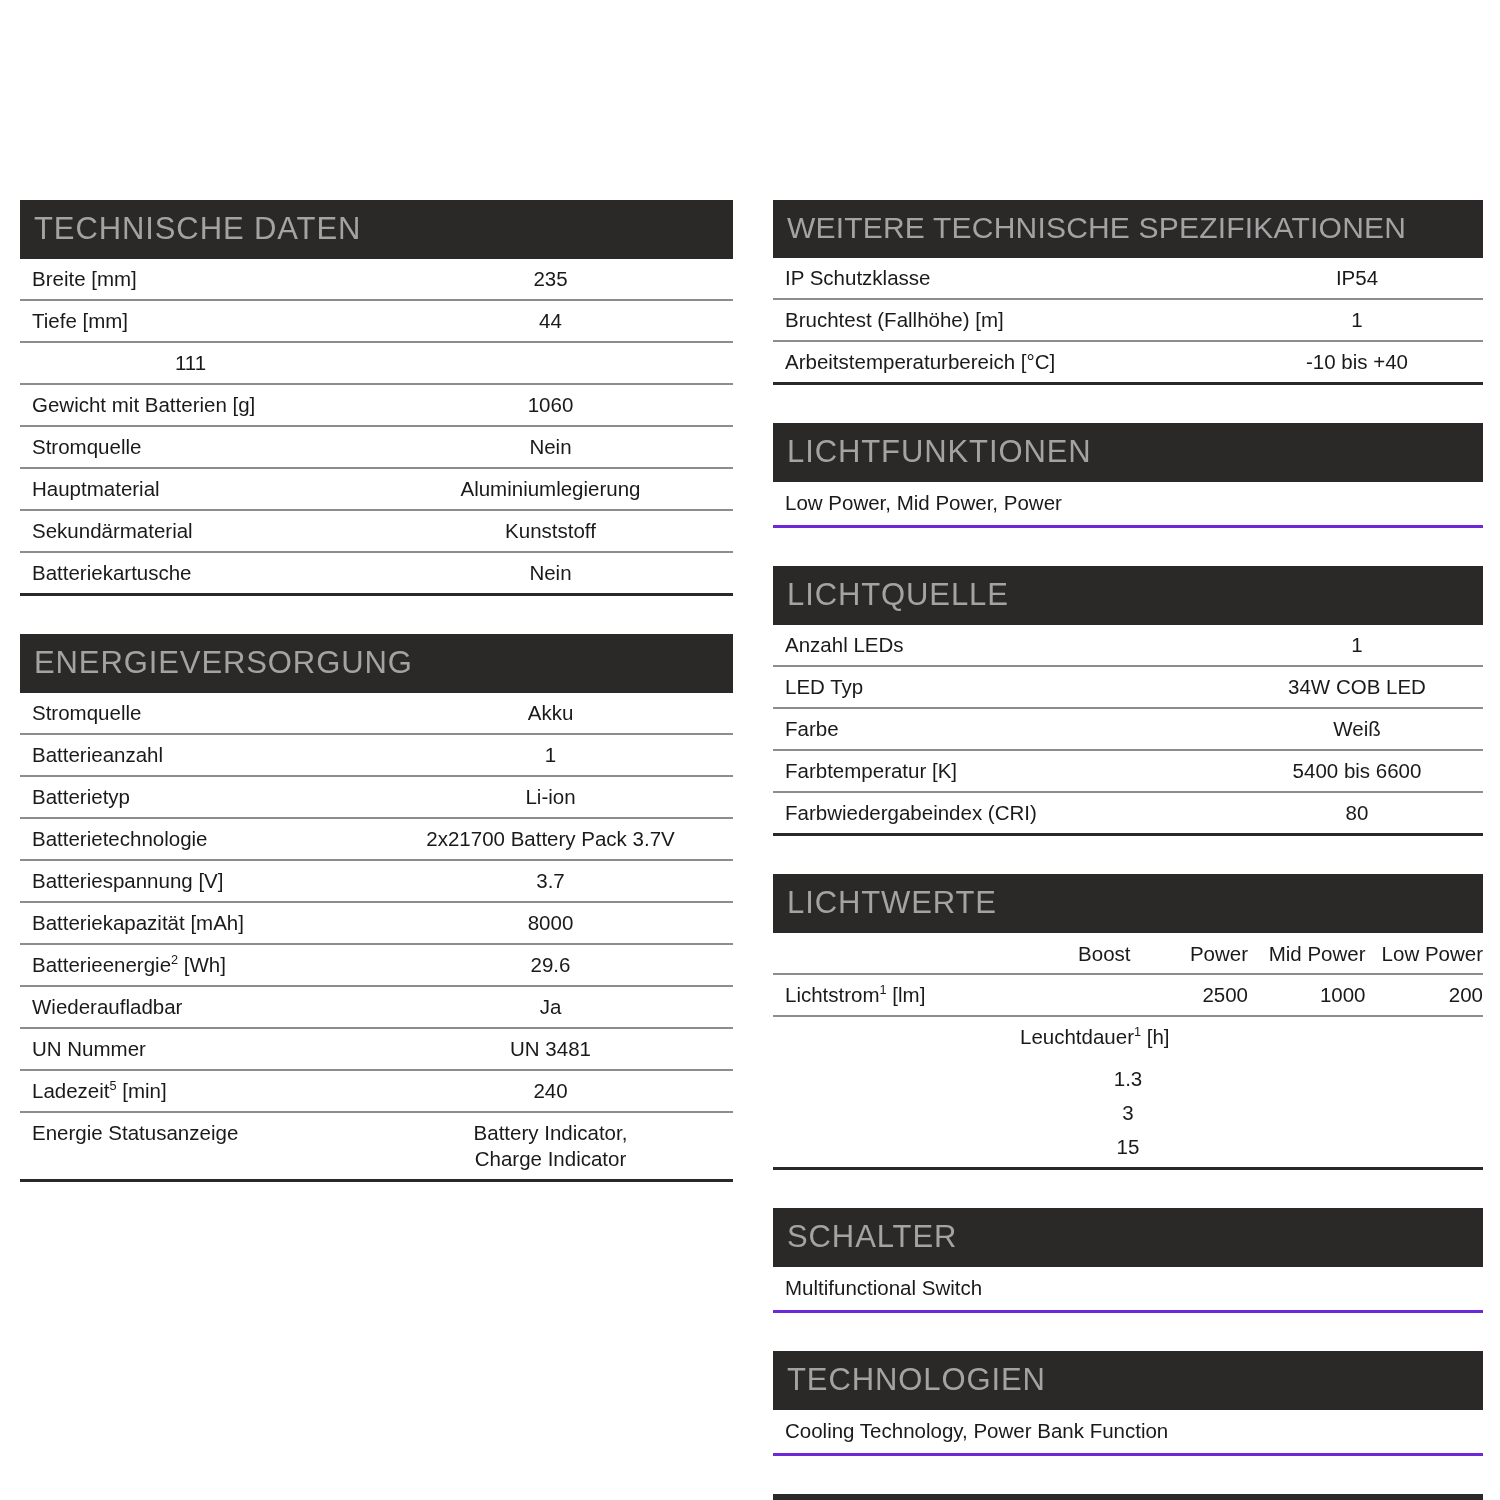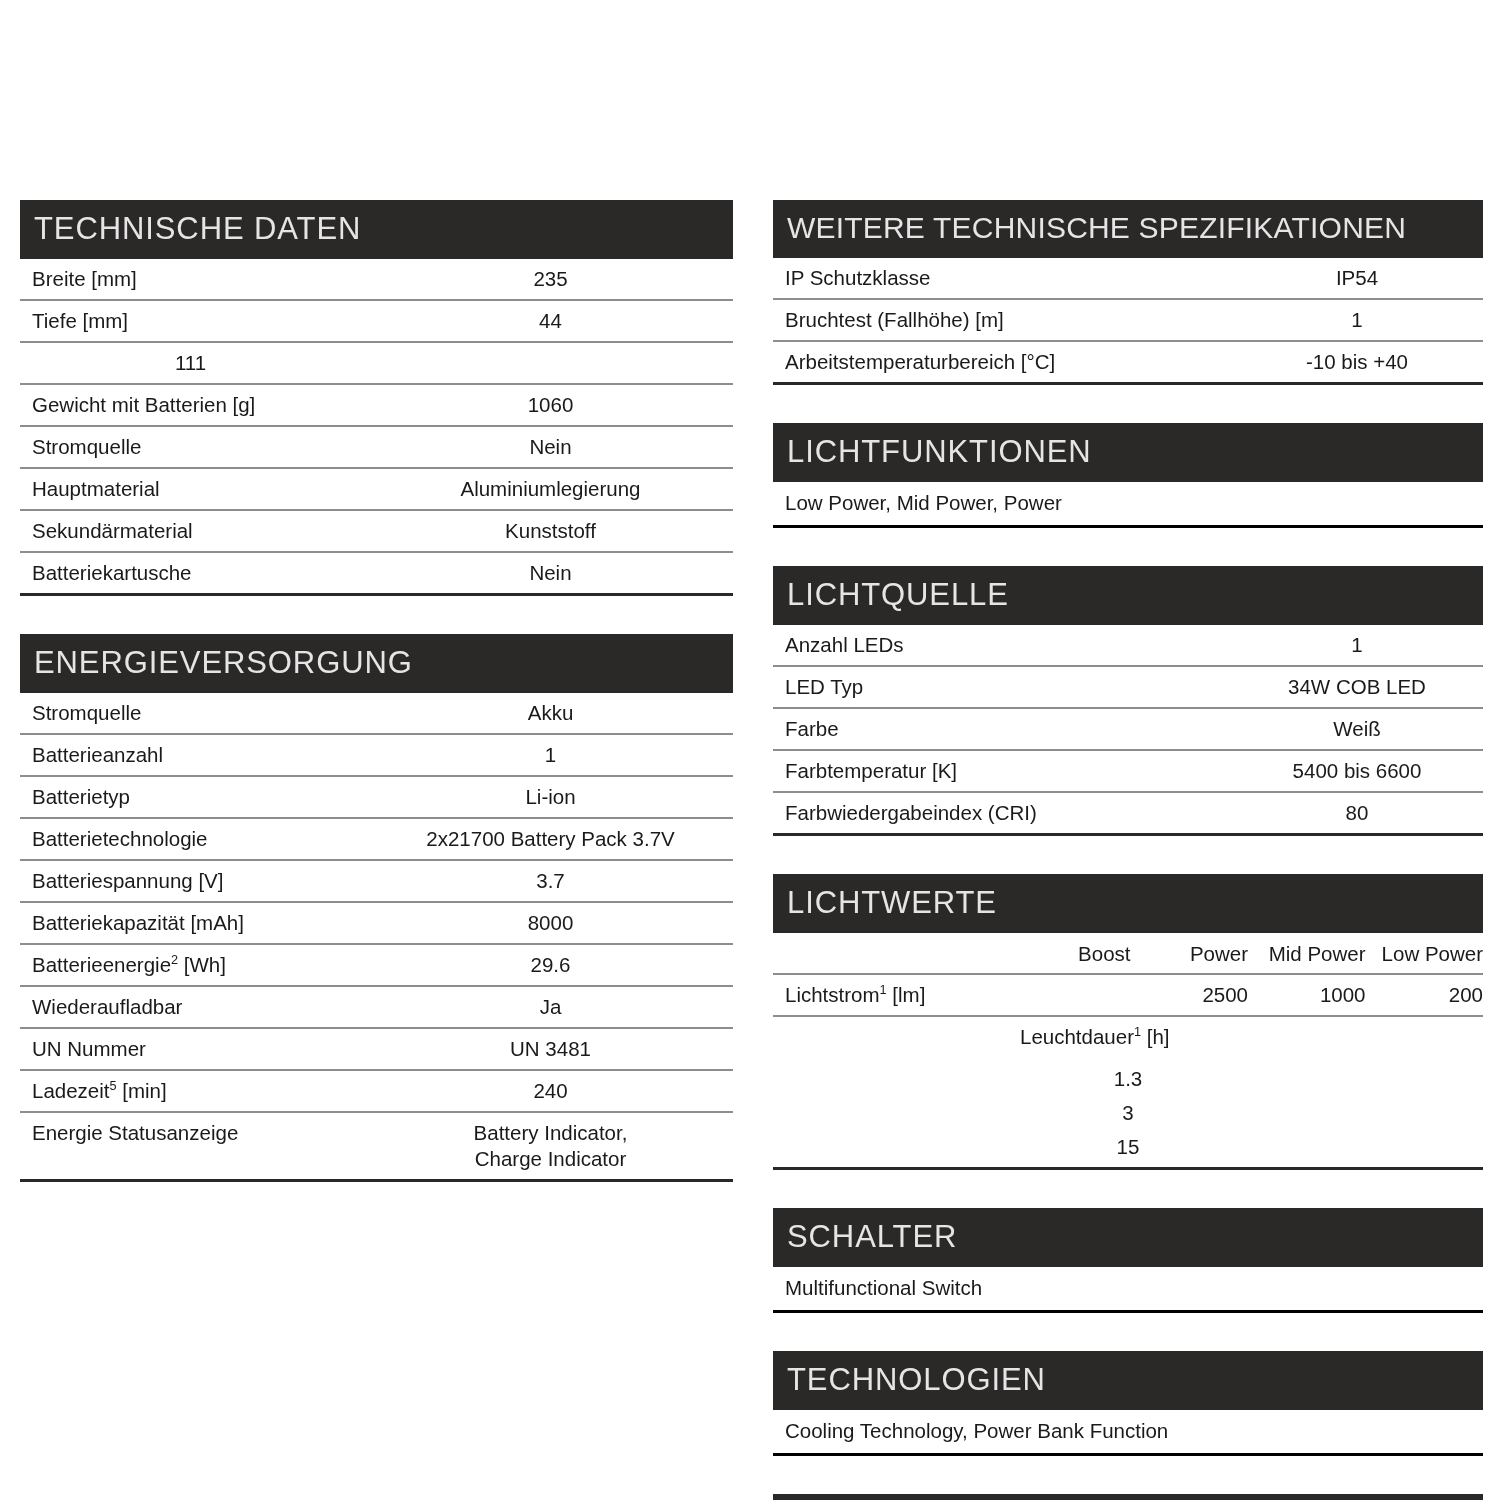--- a/index.html
+++ b/index.html
@@ -25,21 +25,21 @@
 
   .column { width: 713px; flex: 0 0 auto; }
   .column.right { width: 710px; }
 
   
   .section { margin-bottom: 38px; }
   .section:last-child { margin-bottom: 0; }
 
   .section-header {
     background: #2b2828;
-    color: #e5e5e5;
+    color: #a3a3a3;
     font-size: 31px;
     font-weight: 400;
     letter-spacing: 0.9px;
     line-height: 1;
     padding: 13px 14px 15px 14px;
     white-space: nowrap;
   }
   .section-header.tight { letter-spacing: 0.2px; font-size: 30px; }
 
   
@@ -74,21 +74,21 @@
   
   .column.right .row-label { width: 470px; }
   .column.right .row-value { width: 228px; }
 
   
   .textrow {
     display: block;
     font-size: 20.5px;
     line-height: 26px;
     padding: 8px 0 9px 12px;
-    border-bottom: 3px solid #000000;
+    border-bottom: 3px solid #6d28d9;
   }
 
   
   .lw { width: 100%; }
   .lw-head {
     display: flex;
     align-items: flex-end;
     border-bottom: 2px solid #8d8d8d;
     padding: 8px 0 6px 0;
   }

